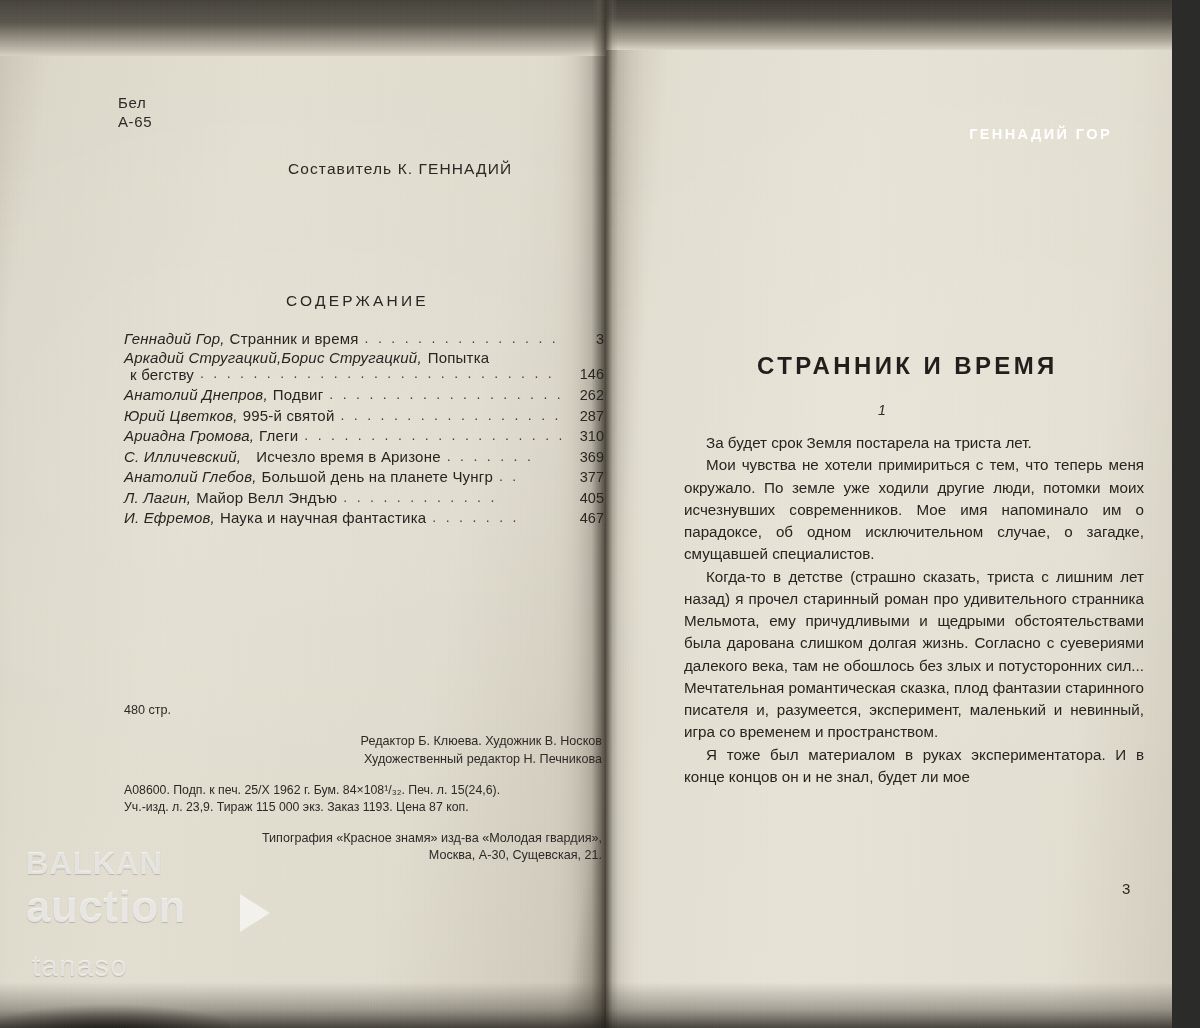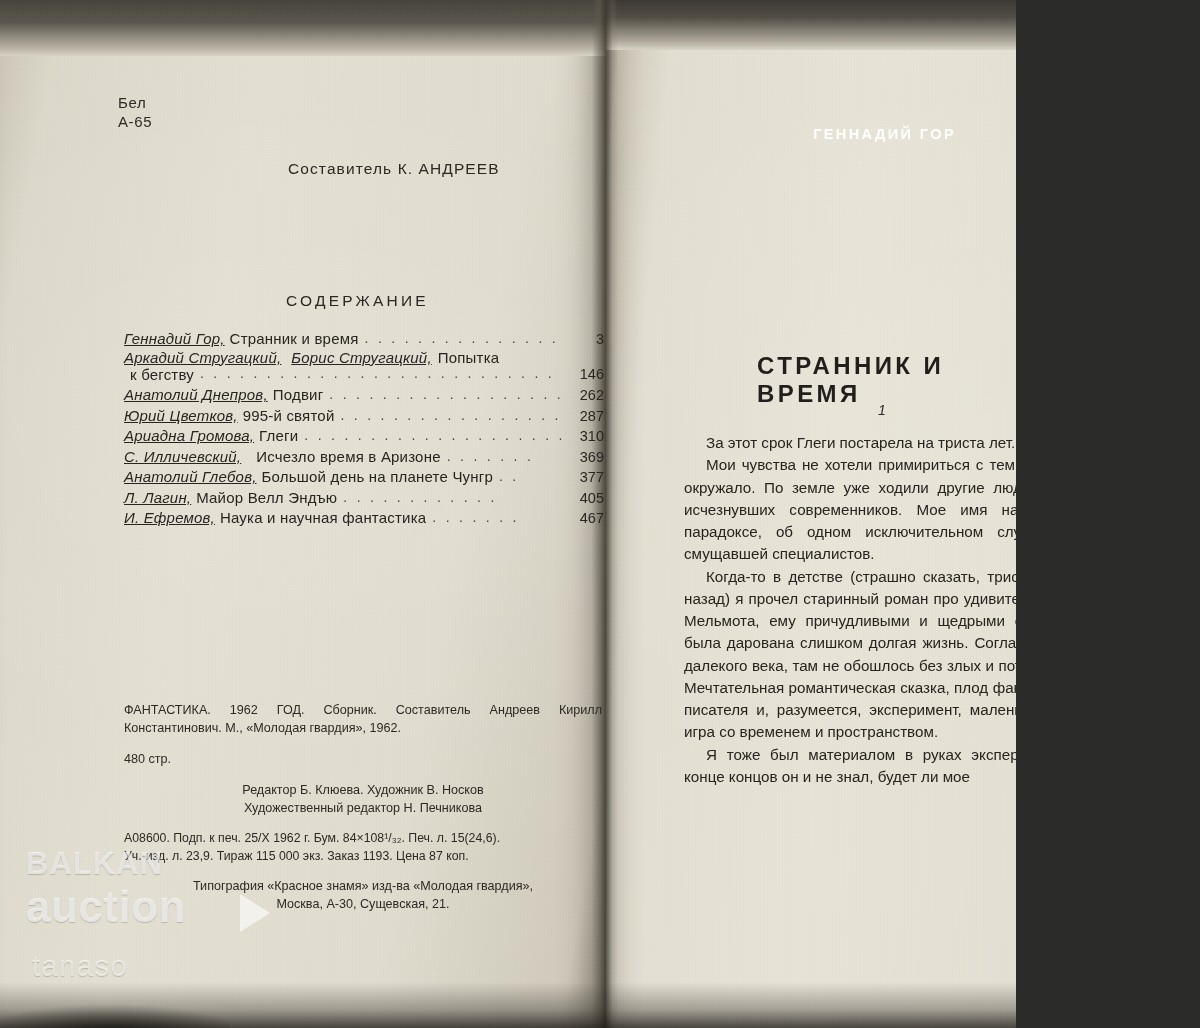--- a/index.html
+++ b/index.html
@@ -8,21 +8,21 @@
     background: #2b2b29;
   }
   body {
     width: 1200px;
     height: 1028px;
     overflow: hidden;
     font-family: "Liberation Sans", sans-serif;
   }
   #page {
     position: relative;
-    width: 1016px;
+    width: 1172px;
     height: 1028px;
     background: #3a3733;
     overflow: hidden;
   }
 
   
   .book {
     position: absolute;
     inset: 0;
     background:
@@ -127,21 +127,20 @@
   }
   .toc-row {
     display: flex;
     align-items: baseline;
     margin-bottom: 3.5px;
     white-space: nowrap;
   }
   .toc-row .au {
     font-style: italic;
     letter-spacing: 0.2px;
-    text-decoration: underline;
   }
   .toc-row .ti {
     letter-spacing: 0.2px;
   }
   .toc-row .leader {
     flex: 1 1 auto;
     overflow: hidden;
     margin: 0 5px 0 6px;
     letter-spacing: 2.8px;
     color: #43403a;
@@ -168,21 +167,21 @@
   
   #colophon {
     left: 124px; top: 702px;
     width: 478px;
     font-size: 12.6px;
     line-height: 1.42;
     color: #2d2a26;
   }
   #colophon .blk { margin-bottom: 13px; }
   #colophon .just { text-align: justify; }
-  #colophon .ctr { text-align: center; }
+  #colophon .ctr { text-align: right; }
   #colophon .small { font-size: 12.3px; }
 
   
   #author-running {
     right: 60px; top: 126px;
     font-size: 14.5px;
     letter-spacing: 2.4px;
     font-weight: bold;
     color: #ffffff;
   }
@@ -274,36 +273,36 @@
     <div class="bottom-shadow"></div>
     <div class="bottom-dark"></div>
     <div class="paper-grain"></div>
   </div>
 
   <div class="txt" id="shelf-code">
     <div>Бел</div>
     <div>А-65</div>
   </div>
 
-  <div class="txt" id="compiler-line">Составитель К. АНДРЕЕВ</div>
+  <div class="txt" id="compiler-line">Составитель К. ГЕННАДИЙ</div>
 
   <div class="txt" id="toc-heading">СОДЕРЖАНИЕ</div>
 
   <div class="txt" id="toc">
     <div class="toc-row">
       <span class="au">Геннадий Гор,</span>
       <span class="ti" style="margin-left:5px">Странник и время</span>
       <span class="leader">. . . . . . . . . . . . . . . . . . . .</span>
       <span class="pg">3</span>
     </div>
 
     <div class="toc-row cont">
       <div class="wrapline">
         <span class="au">Аркадий Стругацкий,</span>
-        <span class="au" style="margin-left:10px">Борис Стругацкий,</span>
+        <span class="au" style="margin-left:0">Борис Стругацкий,</span>
         <span class="ti" style="margin-left:6px">Попытка</span>
       </div>
       <div class="wrapline indent-1">
         <span class="ti">к бегству</span>
         <span class="leader">. . . . . . . . . . . . . . . . . . . . . . . . . . .</span>
         <span class="pg">146</span>
       </div>
     </div>
 
     <div class="toc-row">
@@ -350,42 +349,41 @@
 
     <div class="toc-row">
       <span class="au">И. Ефремов,</span>
       <span class="ti" style="margin-left:5px">Наука и научная фантастика</span>
       <span class="leader">. . . . . . .</span>
       <span class="pg">467</span>
     </div>
   </div>
 
   <div class="txt" id="colophon">
-    <div class="blk just">ФАНТАСТИКА. 1962 ГОД. Сборник. Составитель Андреев Кирилл Константинович. М., «Молодая гвардия», 1962.</div>
     <div class="blk">480 стр.</div>
     <div class="blk">
       <div class="ctr">Редактор Б. Клюева. Художник В. Носков</div>
       <div class="ctr">Художественный редактор Н. Печникова</div>
     </div>
     <div class="blk small">
       <div>А08600. Подп. к печ. 25/X 1962 г. Бум. 84×108¹/₃₂. Печ. л. 15(24,6).</div>
       <div>Уч.-изд. л. 23,9. Тираж 115 000 экз. Заказ 1193. Цена 87 коп.</div>
     </div>
     <div class="blk">
       <div class="ctr">Типография «Красное знамя» изд-ва «Молодая гвардия»,</div>
       <div class="ctr">Москва, А-30, Сущевская, 21.</div>
     </div>
   </div>
 
   <div class="txt" id="author-running">ГЕННАДИЙ ГОР</div>
   <div class="txt" id="story-title">СТРАННИК И ВРЕМЯ</div>
   <div class="txt" id="section-num">1</div>
 
   <div class="txt" id="body-text">
-    <p>За этот срок Глеги постарела на триста лет.</p>
+    <p>За будет срок Земля постарела на триста лет.</p>
     <p>Мои чувства не хотели примириться с тем, что теперь меня окружало. По земле уже ходили другие люди, потомки моих исчезнувших современников. Мое имя напоминало им о парадоксе, об одном исключительном случае, о загадке, смущавшей специалистов.</p>
     <p>Когда-то в детстве (страшно сказать, триста с лишним лет назад) я прочел старинный роман про удивительного странника Мельмота, ему причудливыми и щедрыми обстоятельствами была дарована слишком долгая жизнь. Согласно с суевериями далекого века, там не обошлось без злых и потусторонних сил... Мечтательная романтическая сказка, плод фантазии старинного писателя и, разумеется, эксперимент, маленький и невинный, игра со временем и пространством.</p>
     <p>Я тоже был материалом в руках экспериментатора. И в конце концов он и не знал, будет ли мое</p>
   </div>
 
   <div class="txt" id="page-number">3</div>
 
   <div id="watermark">
     <div class="wm-line1">BALKAN</div>
     <div class="wm-line2">auction</div>

